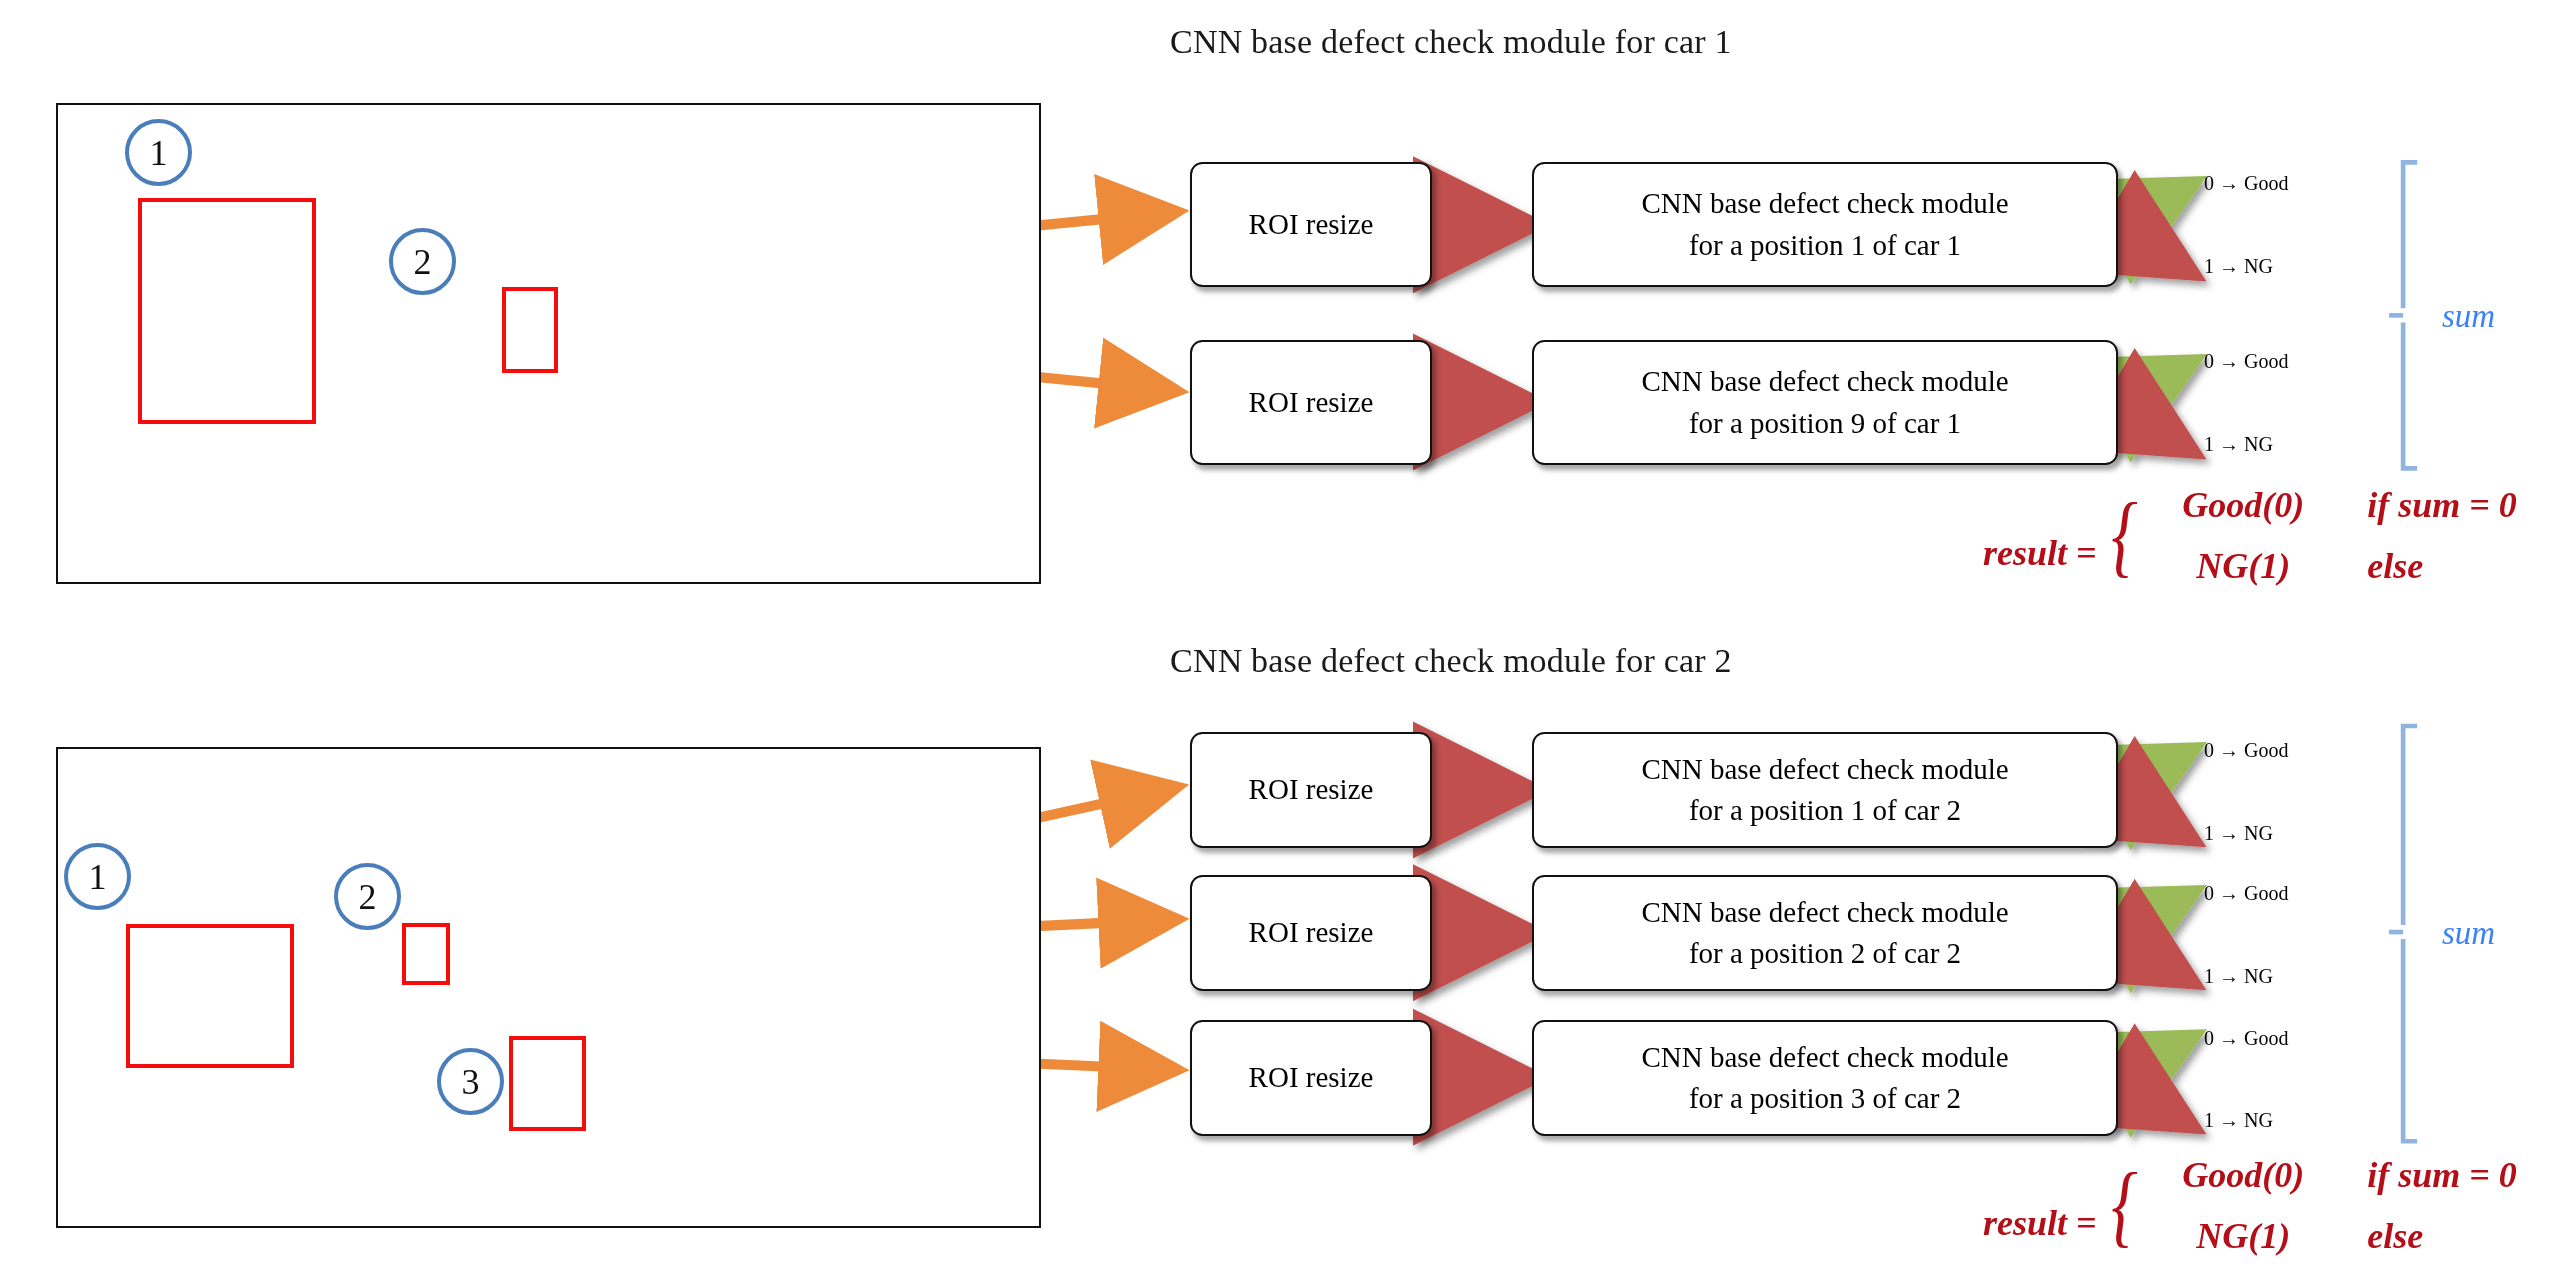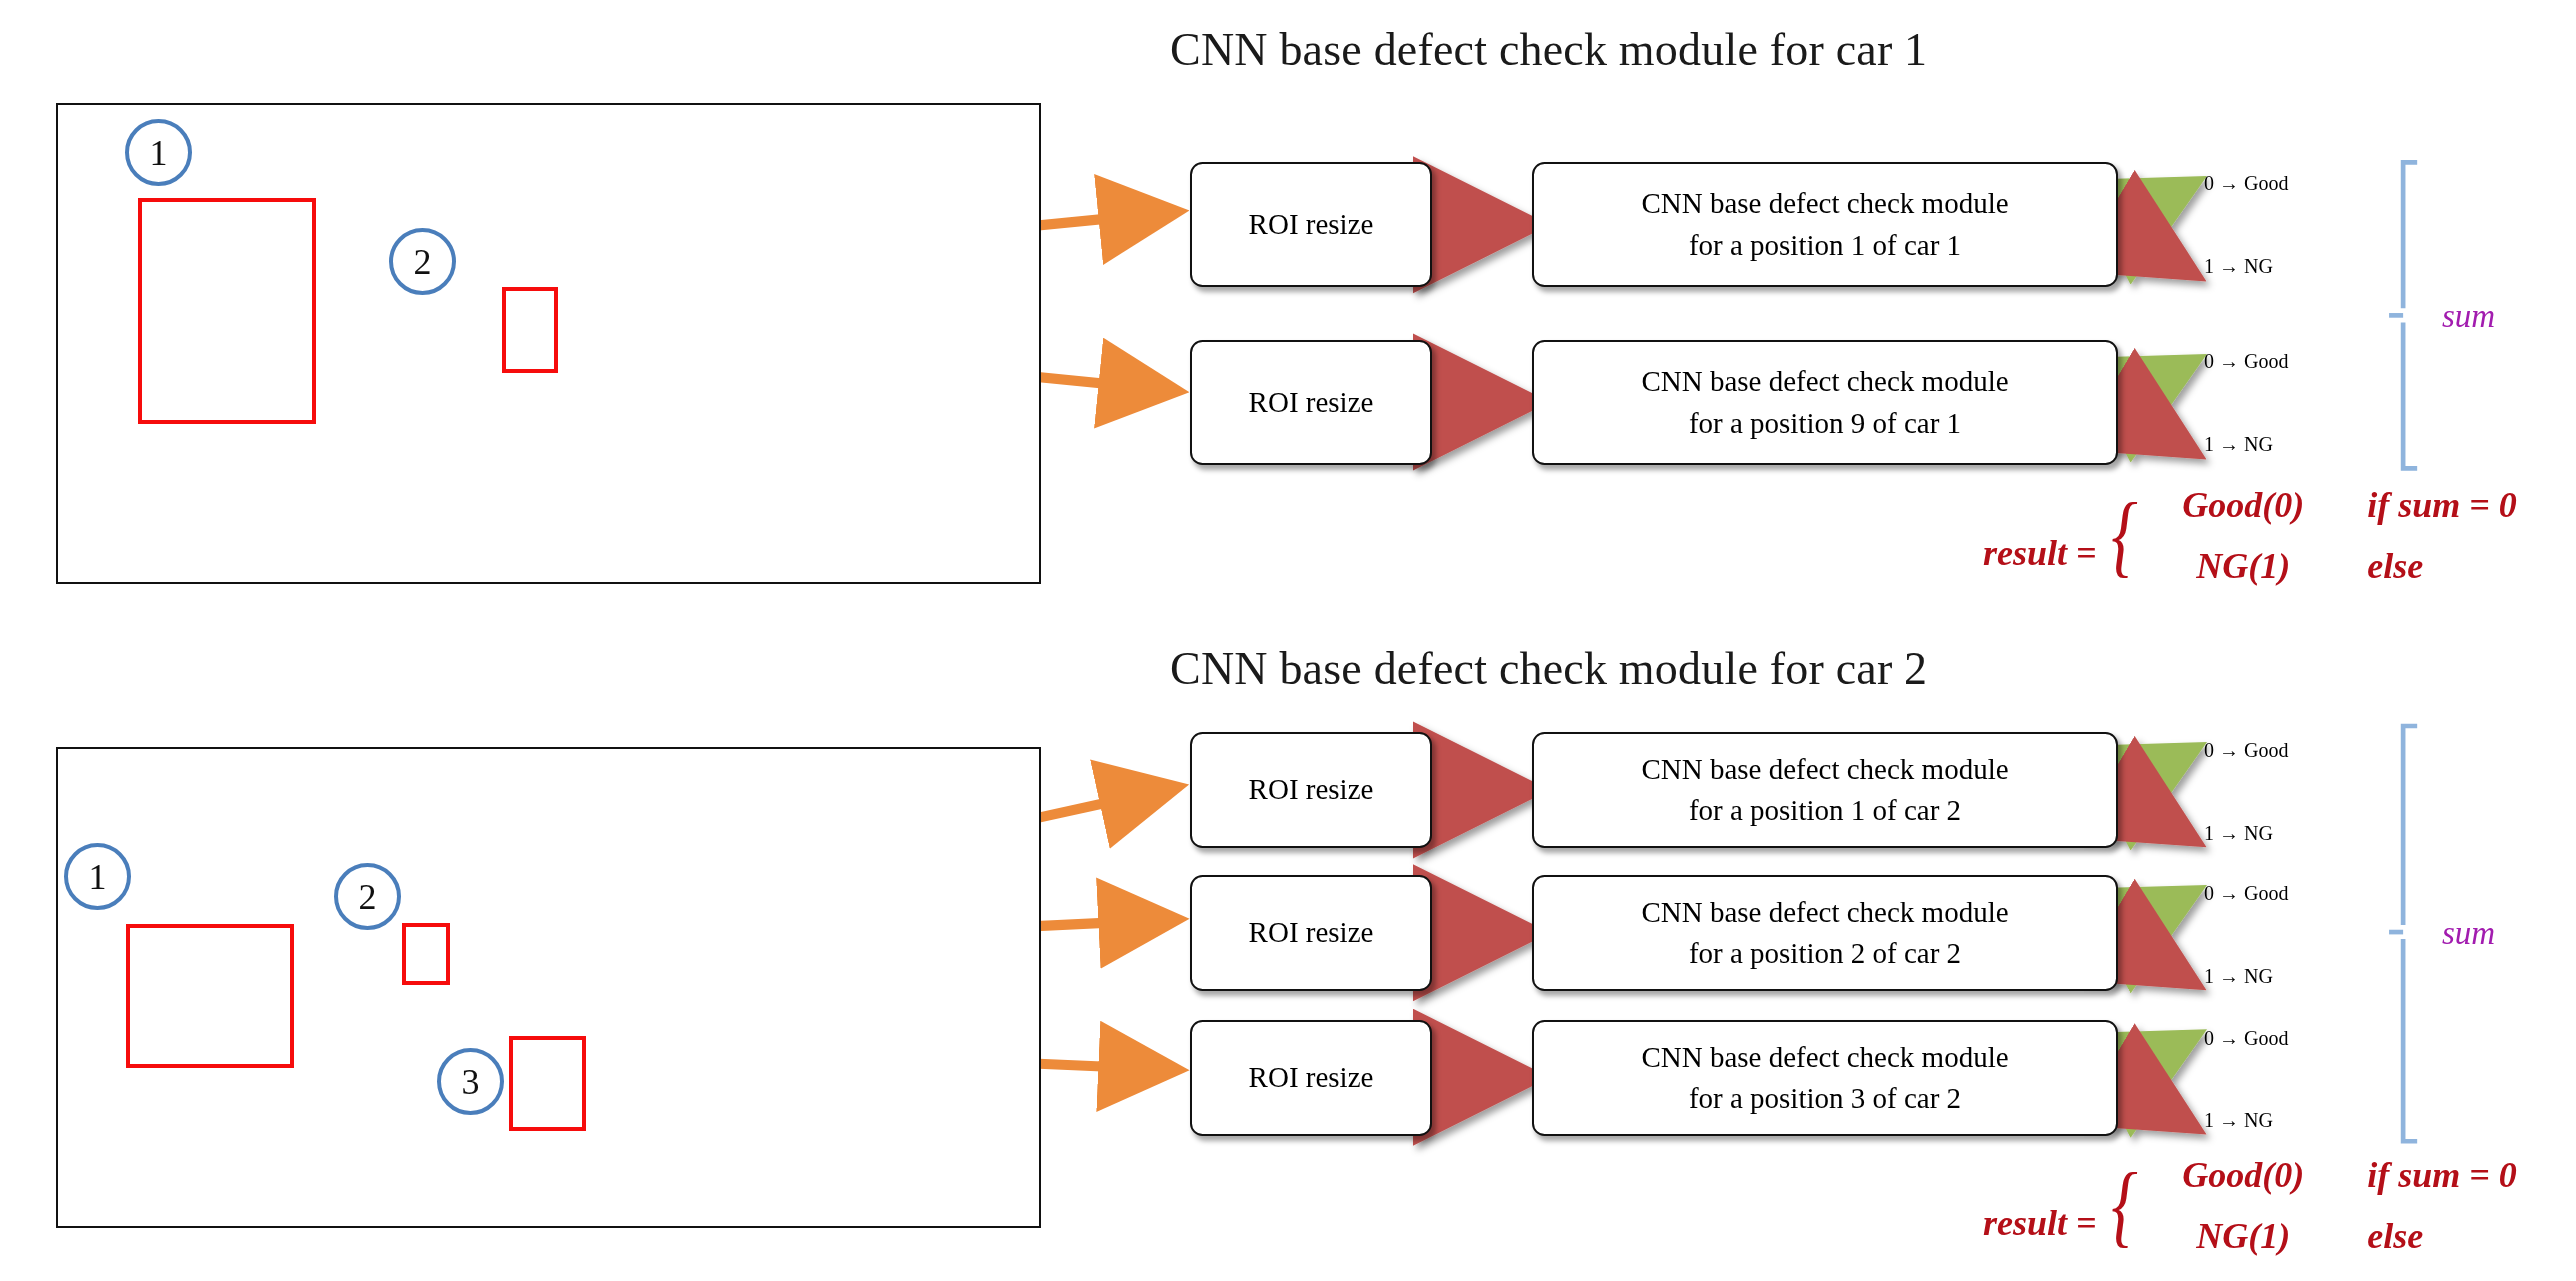--- a/index.html
+++ b/index.html
@@ -2,21 +2,21 @@
 <html style="font-size:12.5px"><head>
 <meta charset="utf-8">
 <style>
   html,body{margin:0;padding:0;background:#fff;}
   body{width:2576px;height:1281px;position:relative;overflow:hidden;
        font-family:"Liberation Serif","DejaVu Serif",serif;color:#000;}
   .layer{position:absolute;left:0;top:0;width:2576px;height:1281px;}
   svg.layer{pointer-events:none;}
 
   
-  .sec-title{position:absolute;font-size:46px;letter-spacing:0.2px;white-space:nowrap;
+  .sec-title{position:absolute;font-size:34px;letter-spacing:0.2px;white-space:nowrap;
              font-family:"Liberation Serif","DejaVu Serif",serif;color:#1a1a1a;}
 
   
   .photo-frame{position:absolute;border:2.3px solid #111;background:#ffffff;overflow:hidden;}
 
   
   .roi{position:absolute;border:4.7px solid #f60c0c;box-sizing:border-box;}
 
   
   .callout{position:absolute;border:4.7px solid #4a7ebb;border-radius:50%;
@@ -26,21 +26,21 @@
   
   .pbox{position:absolute;box-sizing:border-box;border:2.3px solid #111;border-radius:12.5px;
         background:#fff;display:flex;align-items:center;justify-content:center;
         text-align:center;box-shadow:3.9px 4.7px 5.5px rgba(0,0,0,.34);}
   .pbox .t{font-size:29px;line-height:1.42;padding:0 11px;}
 
   
   .outcome{position:absolute;font-size:20px;white-space:nowrap;line-height:1;}
 
   
-  .sumlbl{position:absolute;font-size:33px;font-style:italic;white-space:nowrap;color:#a21caf;}
+  .sumlbl{position:absolute;font-size:33px;font-style:italic;white-space:nowrap;color:#3b82f6;}
 
   
   .formula{position:absolute;color:#b40f18;font-weight:bold;font-style:italic;
            white-space:nowrap;display:flex;align-items:center;}
   .formula .lhs{font-size:36px;margin-top:34px;}
   .formula .brace{font-size:92px;font-weight:normal;line-height:.85;margin:0 3.1px 0 9.4px;
                   transform:scaleX(.72);display:inline-block;}
   .formula .rows{display:flex;flex-direction:column;gap:19px;}
   .formula .row{display:flex;align-items:baseline;font-size:36px;}
   .formula .c1{width:195px;text-align:center;}

